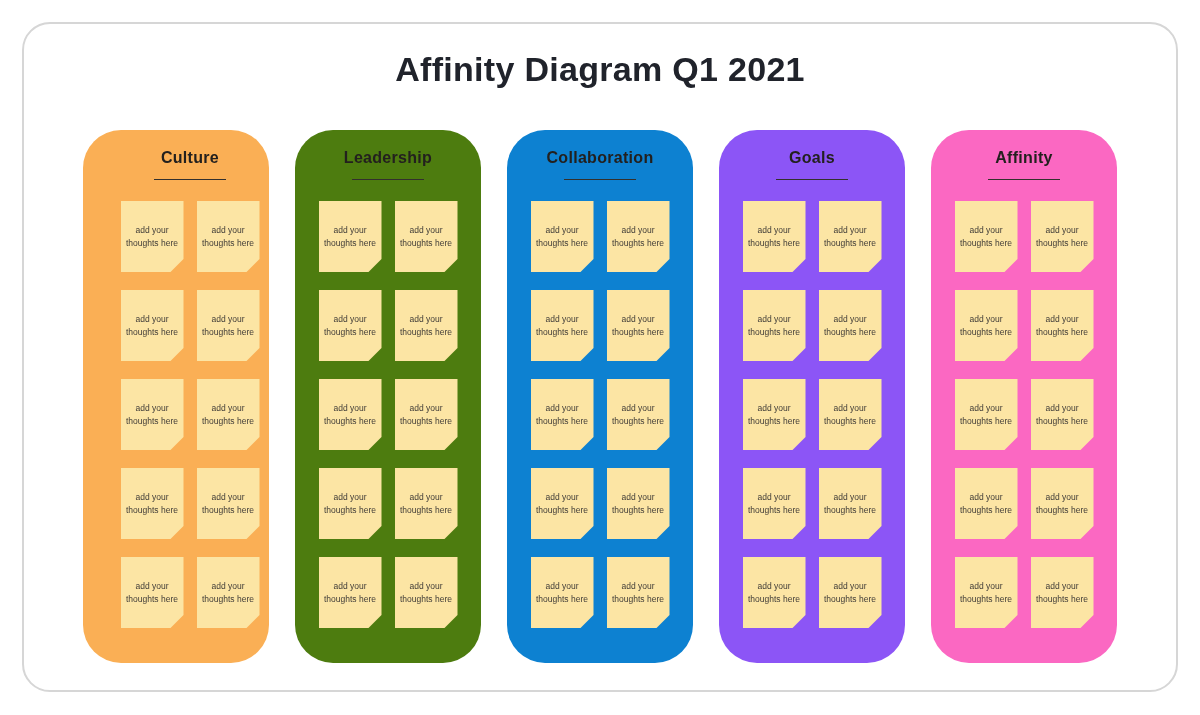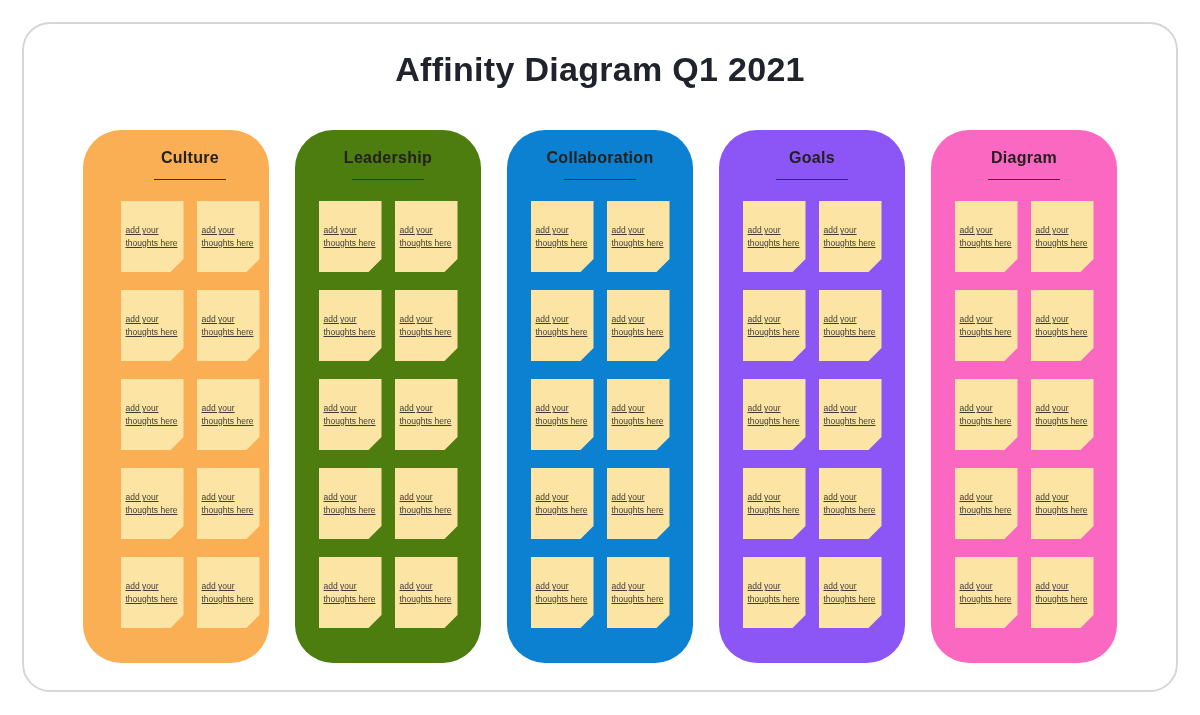--- a/index.html
+++ b/index.html
@@ -72,27 +72,26 @@
     row-gap: 18px;
   }
   .note {
     width: 63px;
     height: 71px;
     box-sizing: border-box;
     padding: 6px 5px;
     display: flex;
     align-items: center;
     justify-content: center;
-    text-align: left;
+    text-align: center;
     font-size: 8.5px;
     line-height: 1.45;
     color: #403c37;
     clip-path: polygon(0 0, 100% 0, 100% calc(100% - 13px), calc(100% - 13px) 100%, 0 100%);
     cursor: pointer;
-    text-decoration: underline;
   }
 </style>
 </head>
 <body>
 
 <div class="frame"></div>
 
 <div class="title" style="color: rgb(32, 35, 43);">Affinity Diagram Q1 2021</div>
 
 <div class="board">
@@ -154,21 +153,21 @@
         <div class="note" style="background: rgb(252, 229, 164); color: rgb(64, 60, 55);">add your thoughts here</div>
         <div class="note" style="background: rgb(252, 229, 164); color: rgb(64, 60, 55);">add your thoughts here</div>
         <div class="note" style="background: rgb(252, 229, 164); color: rgb(64, 60, 55);">add your thoughts here</div>
         <div class="note" style="background: rgb(252, 229, 164); color: rgb(64, 60, 55);">add your thoughts here</div>
         <div class="note" style="background: rgb(252, 229, 164); color: rgb(64, 60, 55);">add your thoughts here</div>
         <div class="note" style="background: rgb(252, 229, 164); color: rgb(64, 60, 55);">add your thoughts here</div>
         <div class="note" style="background: rgb(252, 229, 164); color: rgb(64, 60, 55);">add your thoughts here</div>
       </div>
   </div>
     <div class="column" style="background: rgb(251, 104, 194);">
-    <div class="column-header">Diagram</div>
+    <div class="column-header">Affinity</div>
     <div class="header-rule"></div>
     <div class="notes-grid">
         <div class="note" style="background: rgb(252, 229, 164); color: rgb(64, 60, 55);">add your thoughts here</div>
         <div class="note" style="background: rgb(252, 229, 164); color: rgb(64, 60, 55);">add your thoughts here</div>
         <div class="note" style="background: rgb(252, 229, 164); color: rgb(64, 60, 55);">add your thoughts here</div>
         <div class="note" style="background: rgb(252, 229, 164); color: rgb(64, 60, 55);">add your thoughts here</div>
         <div class="note" style="background: rgb(252, 229, 164); color: rgb(64, 60, 55);">add your thoughts here</div>
         <div class="note" style="background: rgb(252, 229, 164); color: rgb(64, 60, 55);">add your thoughts here</div>
         <div class="note" style="background: rgb(252, 229, 164); color: rgb(64, 60, 55);">add your thoughts here</div>
         <div class="note" style="background: rgb(252, 229, 164); color: rgb(64, 60, 55);">add your thoughts here</div>

